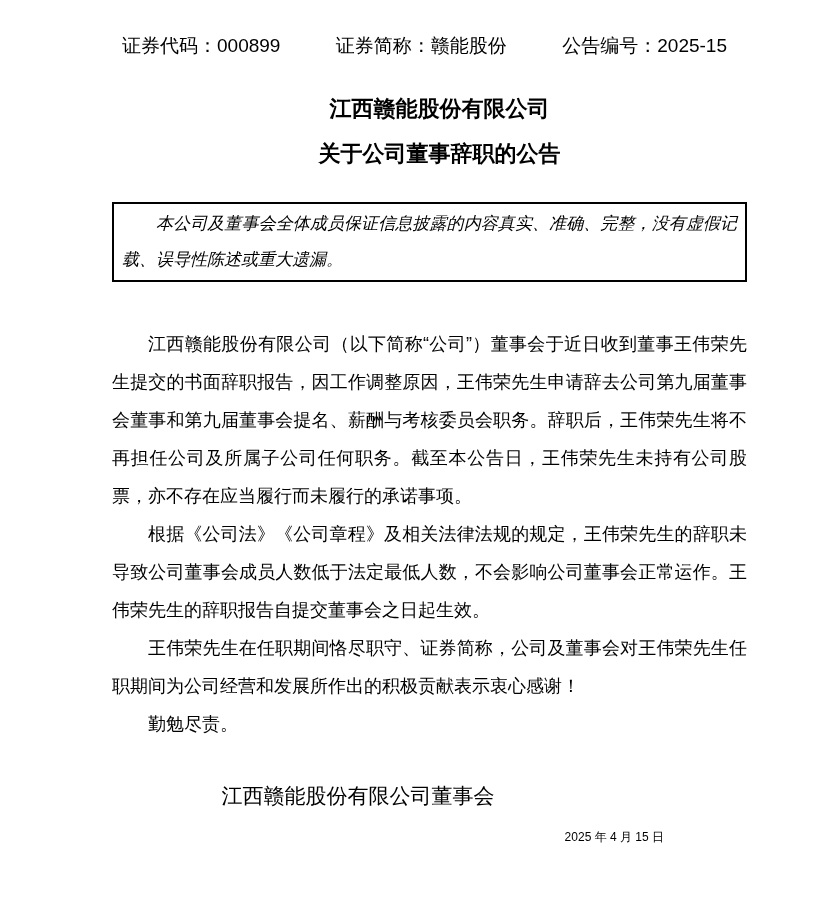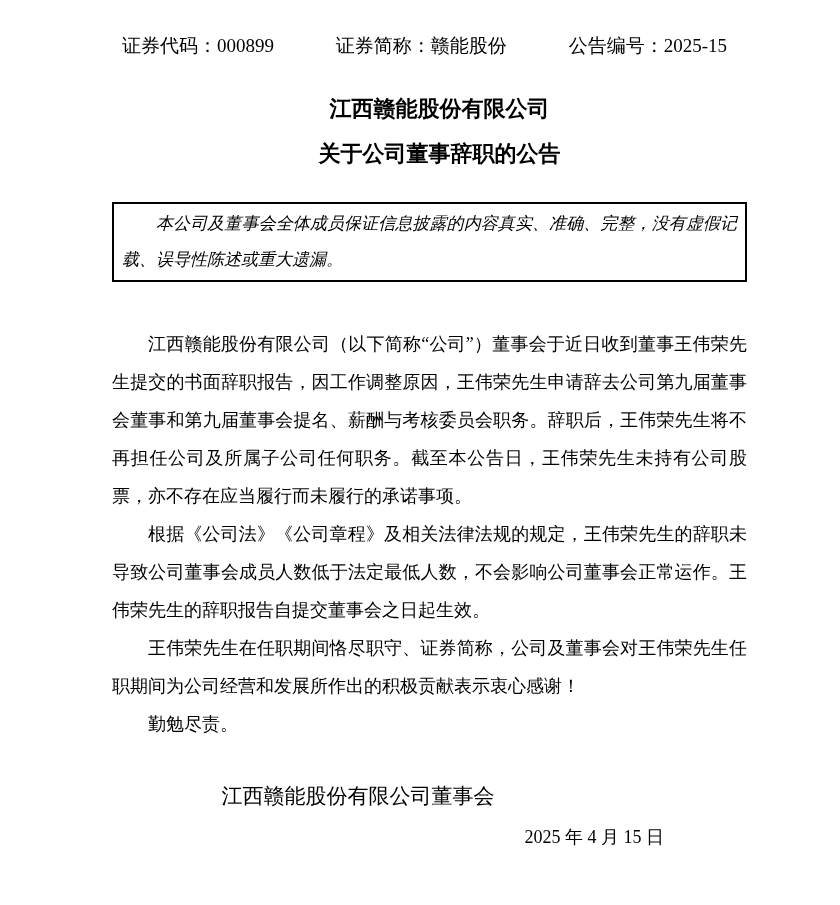--- a/index.html
+++ b/index.html
@@ -3,21 +3,21 @@
 <meta charset="utf-8">
 <style>
   * { margin: 0; padding: 0; box-sizing: border-box; }
   html, body { background: #ffffff; }
   .page {
     position: relative;
     width: 834px;
     height: 905px;
     background: #ffffff;
     color: #000000;
-    font-family: Liberation Serif, serif;
+    font-family: Liberation Sans, sans-serif;
     overflow: hidden;
   }
   .header-row {
     display: flex;
     justify-content: space-between;
     margin: 33px 107px 0 122px;
     font-size: 19px;
     line-height: 26px;
     white-space: nowrap;
   }
@@ -56,21 +56,21 @@
     margin-top: 40px;
     margin-right: 118px;
     text-align: center;
     font-size: 21px;
     line-height: 26px;
   }
   .date-line {
     margin-top: 16px;
     margin-right: 170px;
     text-align: right;
-    font-size: 18px;
+    font-size: 12px;
     line-height: 24px;
   }
 </style>
 </head>
 <body>
 
 <div class="page">
 
   <div class="header-row">
     <span>证券代码：000899</span>

